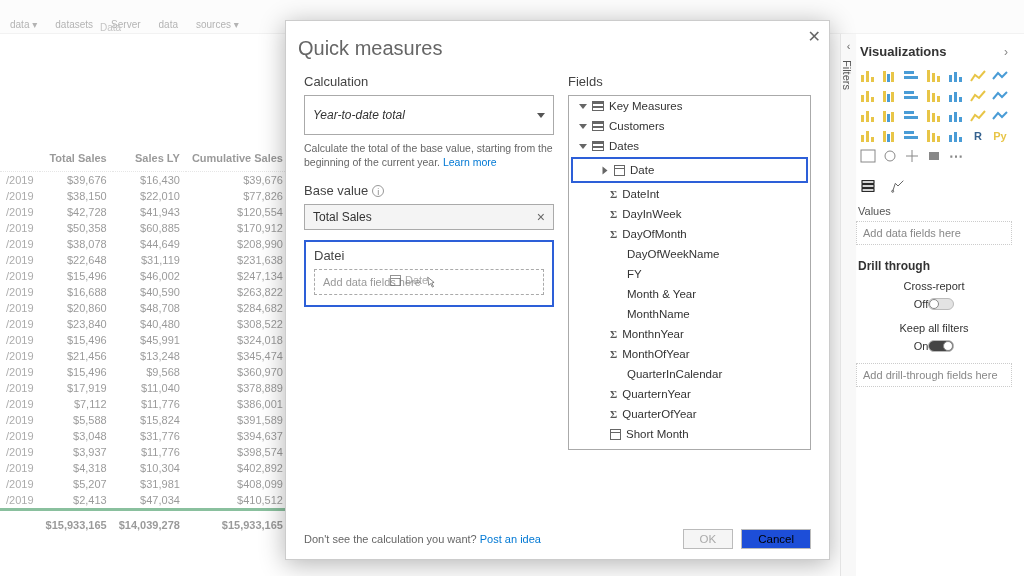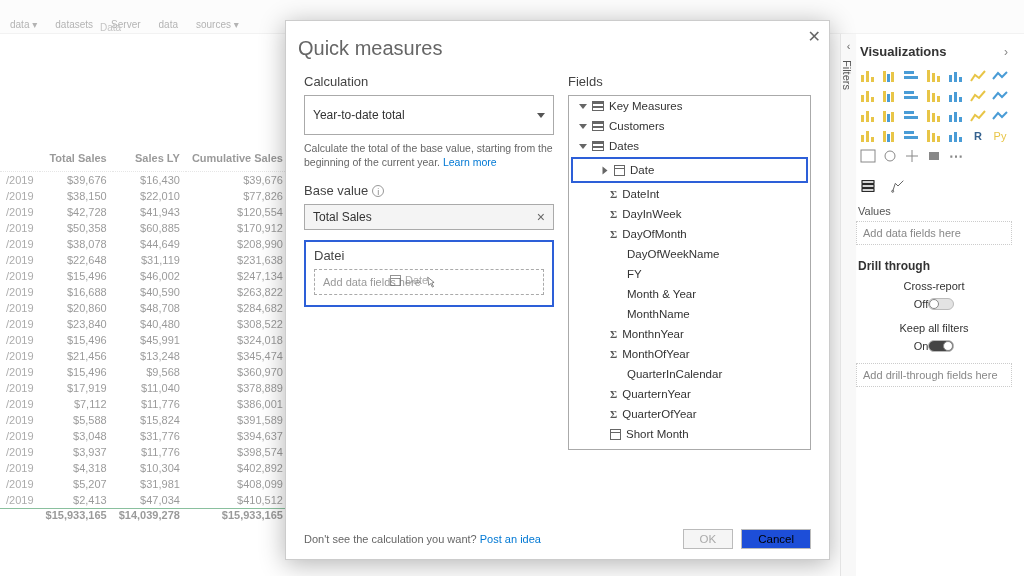--- a/index.html
+++ b/index.html
@@ -9,36 +9,36 @@
   .ribbon { position: absolute; top: 0; left: 0; right: 0; height: 34px; background: #f8f8f8; border-bottom: 1px solid #e5e5e5; display: flex; align-items: flex-end; padding: 0 10px 2px; gap: 18px; font-size: 10px; color: #666; }
   .ribbon-item { text-align: center; line-height: 1.2; }
   .ribbon-group-label { position: absolute; left: 100px; bottom: 0; font-size: 10px; color: #888; }
 
   
   .table-wrap { position: absolute; top: 145px; left: 0; width: 280px; }
   table.data { border-collapse: collapse; font-size: 11px; width: 100%; }
   table.data th, table.data td { padding: 2px 6px; text-align: right; white-space: nowrap; }
   table.data th { font-weight: 600; color: #333; height: 26px; border-bottom: 1px dotted #ccc; }
   table.data td.date { text-align: right; color: #555; }
-  table.data tr.total td { font-weight: 700; border-top: 1px solid #15803d; padding-top: 0; }
+  table.data tr.total td { font-weight: 700; border-top: 3px solid #15803d; padding-top: 8px; }
   .col-cut { color: #777; }
 
   
   .mask { position: absolute; inset: 0; background: rgba(255,255,255,0.5); }
   .dialog { position: absolute; top: 20px; left: 285px; width: 545px; height: 540px; background: #fff; border: 1px solid #ccc; box-shadow: 0 4px 24px rgba(0,0,0,0.3); }
   .dlg-close { position: absolute; right: 8px; top: 6px; cursor: pointer; font-size: 16px; color: #666; }
   .dlg-title { font-size: 20px; font-weight: 300; color: #666; padding: 16px 12px 14px; }
   .dlg-body { display: flex; padding: 0 18px; gap: 14px; }
   .col-left { flex: 1; min-width: 250px; }
   .col-right { flex: 1; }
 
   .sect-label { font-size: 13px; color: #444; margin-bottom: 6px; }
   .sect-label .q { display:inline-block; width:12px;height:12px;border:1px solid #999;border-radius:50%;font-size:9px;line-height:12px;text-align:center;color:#888;margin-left:4px;}
 
-  .select-box { border:1px solid #aaa; height:40px; display:flex; align-items:center; padding:10px 8px; justify-content:space-between; font-size:12px; cursor:pointer; background:#fff;}
+  .select-box { border:1px solid #aaa; height:40px; display:flex; align-items:center; padding:10px 8px; justify-content:space-between; font-size:12px; cursor:pointer; background:#fff;font-style:italic;}
   .caret-down { width:0;height:0;border-left:4px solid transparent;border-right:4px solid transparent;border-top:5px solid #555;}
   .field-desc { font-size:10.5px; color:#666; margin-top:6px; line-height:1.35;}
   .field-desc a { color:#0078d4; text-decoration:none; }
 
   .well { border:1px solid #aaa; height:26px; display:flex; align-items:center; padding:0 8px; font-size:12px; background:#f4f4f4; justify-content:space-between;}
   .well .x { font-size:14px; color:#666; cursor:pointer;}
 
   .drop-group { border:2.5px solid #2d5fd8; padding:6px 8px 10px; margin-top:10px;}
   .drop-label { font-size:13px; color:#444; margin-bottom:6px;}
   .drop-zone { border:1px dashed #aaa; height:26px; display:flex; align-items:center; padding:0 8px; font-size:11px; color:#999; position:relative;}
@@ -600,21 +600,21 @@
         <svg viewBox="0 0 16 14">
           <rect class="b" x="1" y="6" width="3" height="7"></rect>
           <rect class="b" x="6" y="3" width="3" height="10"></rect>
           <rect class="b" x="11" y="8" width="3" height="5"></rect>
         </svg>
       </div>
       <div class="viz-cell">
         <span style="color:#35628f;font-weight:700">R</span>
       </div>
       <div class="viz-cell">
-        <span style="color:#e8c547;font-weight:400">Py</span>
+        <span style="color:#e8c547;font-weight:700">Py</span>
       </div>
       <div class="viz-cell">
         <svg viewBox="0 0 16 14">
           <rect x="1" y="1" width="14" height="12" fill="none" stroke="#888"></rect>
         </svg>
       </div>
       <div class="viz-cell">
         <svg viewBox="0 0 16 14">
           <circle cx="8" cy="7" r="5" fill="none" stroke="#888"></circle>
         </svg>

